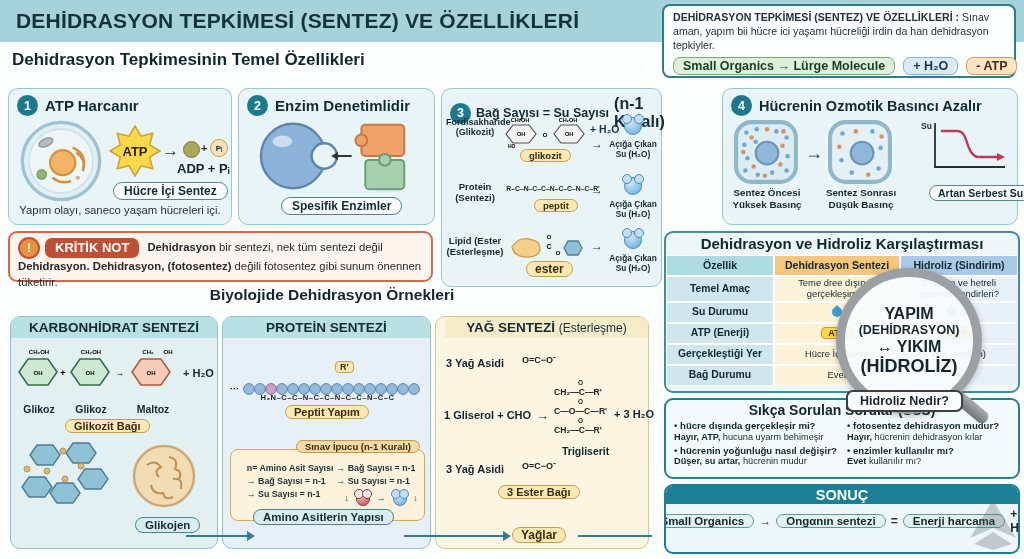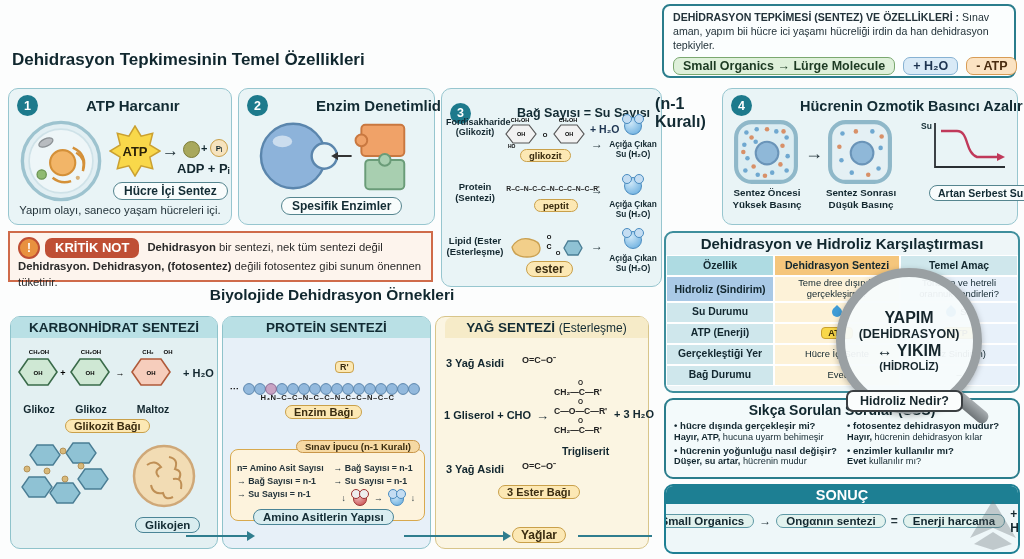--- a/index.html
+++ b/index.html
@@ -14,37 +14,37 @@
   .infobox-pills{display:flex;gap:8px;margin-top:5px;}
   .pill{border-radius:7px;padding:1px 9px;font-weight:bold;font-size:12.5px;white-space:nowrap;}
   .pill-green{background:#def0da;border:1.5px solid #7aa86f;color:#1c3a22;}
   .pill-blue{background:#d9eaf7;border:1.5px solid #87b2d3;color:#1c3350;}
   .pill-orange{background:#fbe3c3;border:1.5px solid #d89c55;color:#4a2c10;}
   .section-title{position:absolute;left:12px;top:50px;font-size:17px;font-weight:bold;color:#10272e;}
   
   .card{position:absolute;background:#e9f4f6;border:1.5px solid #97c6cf;border-radius:10px;box-sizing:border-box;}
   .card-head{display:flex;align-items:center;gap:7px;padding:6px 8px 0;}
   .num{width:21px;height:21px;border-radius:50%;background:#1d7a8c;color:#fff;font-weight:bold;font-size:12.5px;display:flex;align-items:center;justify-content:center;flex:none;}
-  .ctitle{font-weight:bold;font-size:15px;color:#122b33;white-space:nowrap;margin-left:41px;}
+  .ctitle{font-weight:bold;font-size:15px;color:#122b33;white-space:nowrap;}
   .csub{font-weight:bold;font-size:16px;color:#122b33;}
   .wpill{background:#f8fcfc;border:1.5px solid #55858f;border-radius:9px;padding:1px 10px;font-weight:bold;font-size:12px;color:#122b33;white-space:nowrap;}
   .ypill{background:#fce8b4;border:1.5px solid #c9a04a;border-radius:8px;padding:0 8px;font-weight:bold;font-size:10.5px;color:#3a2c10;white-space:nowrap;}
   .tpill{background:#d9edf0;border:1.5px solid #4a8496;border-radius:10px;padding:1px 9px;font-weight:bold;font-size:11.5px;color:#122b33;white-space:nowrap;}
   .arrowg{font-weight:bold;color:#23333a;}
   
   .drop{width:10px;height:10px;background:#3f9cd6;border-radius:0 50% 50% 50%;transform:rotate(45deg);display:inline-block;}
   .mol{position:relative;width:16px;height:16px;border-radius:50%;background:radial-gradient(circle at 35% 30%,#cfe8f8,#5fa8dc);border:1px solid #4a8cc0;display:inline-block;}
   .mol::before,.mol::after{content:"";position:absolute;width:8px;height:8px;border-radius:50%;background:#c4ddf2;border:1px solid #4a8cc0;top:-4px;}
   .mol::before{left:-3px;} .mol::after{right:-3px;}
   .mol.red{background:radial-gradient(circle at 35% 30%,#f0c0c0,#c64444);border-color:#9c3030;}
   .mol.red::before,.mol.red::after{background:#eee;border-color:#9c3030;}
   .mol.small{width:12px;height:12px;}
   .atp-badge{background:#f9d84a;border:1.5px solid #c9a030;border-radius:4px;padding:0 6px;font-weight:bold;font-size:9px;color:#3a2c05;}
   
-  .kritik{position:absolute;left:8px;top:231px;width:425px;height:51px;background:#fdf4ed;border:2px solid #cf6b4a;border-radius:0;box-sizing:border-box;padding:4px 8px;font-size:11.3px;line-height:1.38;color:#2a2a2a;}
+  .kritik{position:absolute;left:8px;top:231px;width:425px;height:51px;background:#fdf4ed;border:2px solid #cf6b4a;border-radius:9px;box-sizing:border-box;padding:4px 8px;font-size:11.3px;line-height:1.38;color:#2a2a2a;}
   .kritik-badge{display:inline-block;background:#bf4f35;color:#fff;font-weight:bold;font-size:13px;border-radius:7px;padding:1px 10px;margin-right:8px;vertical-align:middle;}
   .excl{display:inline-flex;width:18px;height:18px;border-radius:50%;background:#e8913f;border:2px solid #bf4f35;color:#fff;font-weight:bold;font-size:12px;align-items:center;justify-content:center;margin-right:5px;vertical-align:middle;}
   
   .ex-title{position:absolute;left:8px;top:286px;width:648px;text-align:center;font-size:15.5px;font-weight:bold;color:#10272e;}
   .colcard{position:absolute;border-radius:10px;box-sizing:border-box;border:1.5px solid #8fc3cb;}
   .colhead{font-weight:bold;font-size:13.5px;text-align:center;padding:3px 0;border-radius:8px 8px 0 0;color:#122b33;}
   .chem{font-weight:bold;color:#222;}
   .hl{background:#fce8b4;border:1px solid #c9a04a;border-radius:4px;padding:0 4px;font-weight:bold;font-size:9px;color:#3a2c10;}
   .hintbox{position:absolute;left:7px;top:132px;width:193px;height:70px;background:#fdf3dd;border:1.5px solid #d8a94e;border-radius:8px;}
   .hintline{font-size:8.8px;font-weight:bold;color:#23333a;line-height:1.45;white-space:nowrap;}
@@ -78,20 +78,23 @@
   .sonuc-eq{text-align:center;font-weight:bold;font-size:12.5px;margin-top:2px;}
   .sonuc-row{display:flex;align-items:center;justify-content:center;gap:5px;margin-top:3px;}
   .spill{background:#e2f2ee;border:1.5px solid #5e99a5;border-radius:8px;padding:0 9px;font-weight:bold;font-size:11.5px;white-space:nowrap;}
   svg text{font-family:"Liberation Sans",sans-serif;}
 </style>
 </head>
 <body>
 
 <div id="canvas">
 
+  <div class="topbar">
+    <div class="topbar-title">DEHİDRASYON TEPKİMESİ (SENTEZ) VE ÖZELLİKLERİ</div>
+  </div>
   <div class="infobox">
     <div class="infobox-text">
       <span class="b">DEHİDRASYON TEPKİMESİ (SENTEZ) VE ÖZELLİKLERİ :</span><span> Sınav aman, yapım bii hücre ici yaşamı hücreliği irdin da han dehidrasyon tepkiyler.</span>
     </div>
     <div class="infobox-pills">
       <span class="pill pill-green">Small Organics → Lürge Molecule</span>
       <span class="pill pill-blue">+ H₂O</span>
       <span class="pill pill-orange">- ATP</span>
     </div>
   </div>
@@ -353,24 +356,24 @@
           <circle cx="119" cy="10" r="5.4"></circle>
           <circle cx="130" cy="10" r="5.4"></circle>
           <circle cx="141" cy="10" r="5.4"></circle>
           <circle cx="152" cy="10" r="5.4"></circle>
           <circle cx="163" cy="10" r="5.4"></circle>
           <circle cx="174" cy="10" r="5.4"></circle>
           <circle cx="185" cy="10" r="5.4"></circle>
       </g>
       <circle cx="42" cy="10" r="5.4" fill="#c9a3c3" stroke="#8a6a94" stroke-width="1"></circle>
     </svg>
-    <span class="abs ypill" style="left:62px;top:88px;font-size:11px;">Enzim Bağı</span>
+    <span class="abs ypill" style="left:62px;top:88px;font-size:11px;">Peptit Yapım</span>
     <div class="hintbox">
       <span class="abs ypill" style="right:4px;top:-10px;font-size:9.5px;background:#f6d9a3;border-color:#c9964a;">Sınav İpucu (n-1 Kuralı)</span>
-      <div style="display:flex;padding:12px 6px 2px;gap:10px;">
+      <div style="display:flex;padding:12px 6px 2px;gap:3px;justify-content:flex-end;">
         <div>
           <div class="hintline">n= Amino Asit Sayısı</div>
           <div class="hintline">→ Bağ Sayısı = n-1</div>
           <div class="hintline">→ Su Sayısı = n-1</div>
         </div>
         <div>
           <div class="hintline">→ Bağ Sayısı = n-1</div>
           <div class="hintline">→ Su Sayısı = n-1</div>
           <div style="display:flex;align-items:center;gap:7px;margin-top:4px;padding-left:8px;">
             <span class="hintline">↓</span>
@@ -412,23 +415,23 @@
 
   <div class="aline ah" style="left:186px;width:62px;"></div>
   <div class="aline ah" style="left:404px;width:100px;"></div>
   <div class="aline" style="left:578px;width:74px;"></div>
 
   <div class="cmp">
     <div class="cmp-title">Dehidrasyon ve Hidroliz Karşılaştırması</div>
     <div class="tbl">
       <div class="tc hf">Özellik</div>
       <div class="tc hd">Dehidrasyon Sentezi</div>
+      <div class="tc hh">Hidroliz (Sindirim)</div>
+
       <div class="tc cf">Temel Amaç</div>
-
-      <div class="tc hh">Hidroliz (Sindirim)</div>
       <div class="tc cd">Teme dree dışında gerçekleşirmi?</div>
       <div class="tc ch">Tondem ve hetreli orannuk şendirleri?</div>
 
       <div class="tc cf">Su Durumu</div>
       <div class="tc cd">
           <span class="drop"></span>
         </div>
       <div class="tc ch">
           <span class="drop"></span>
           <span>Su</span>
@@ -450,21 +453,21 @@
       <div class="tc cd">Evet</div>
       <div class="tc ch">–</div>
     </div>
   </div>
 
   <div class="mag-handle"></div>
   <div class="mag">
     <div style="font-size:16px;font-weight:bold;">YAPIM</div>
     <div style="font-size:12.5px;font-weight:bold;">(DEHİDRASYON)</div>
     <div style="font-size:16px;font-weight:bold;">↔ YIKIM</div>
-    <div style="font-size:11px;font-weight:bold;">(HİDROLİZ)</div>
+    <div style="font-size:18px;font-weight:bold;">(HİDROLİZ)</div>
   </div>
   <div class="hn-pill">Hidroliz Nedir?</div>
 
   <div class="sss">
     <div class="sss-title">Sıkça Sorulan Sorular (SSS)</div>
     <div class="sss-grid">
       <div>
         <div class="sss-q"><span>•</span> <span>hücre dışında gerçekleşir mi?</span></div>
         <div class="sss-a"><span class="b">Hayır, ATP,</span><span> hucuna uyarm behimeşir</span></div>
       </div>

